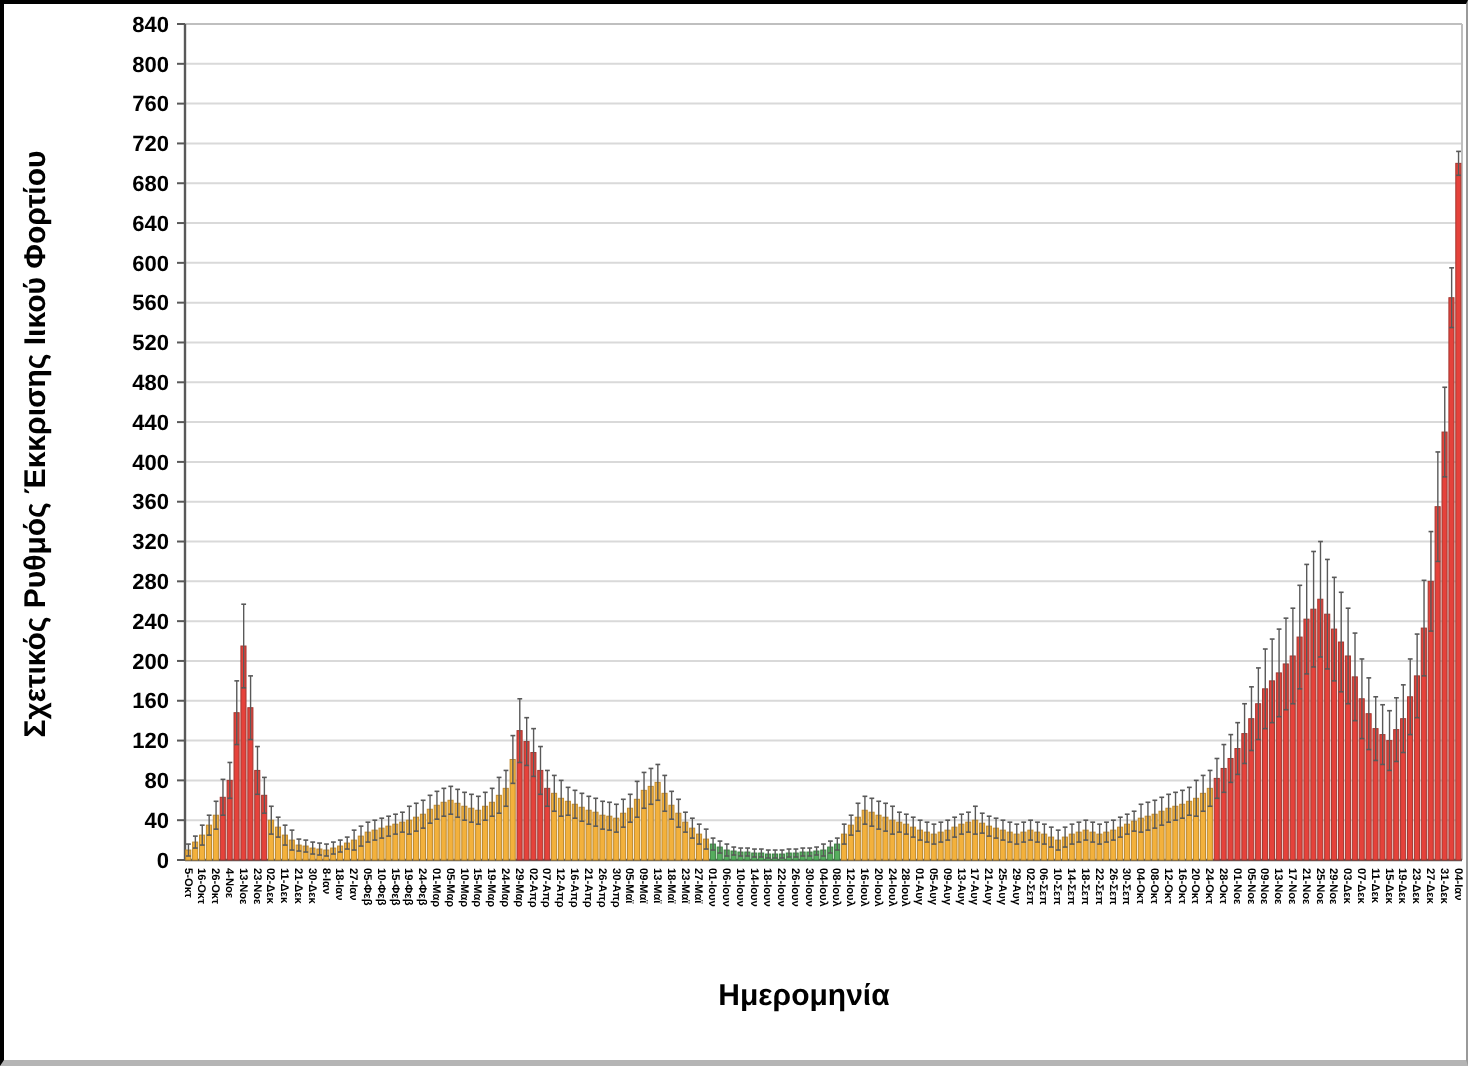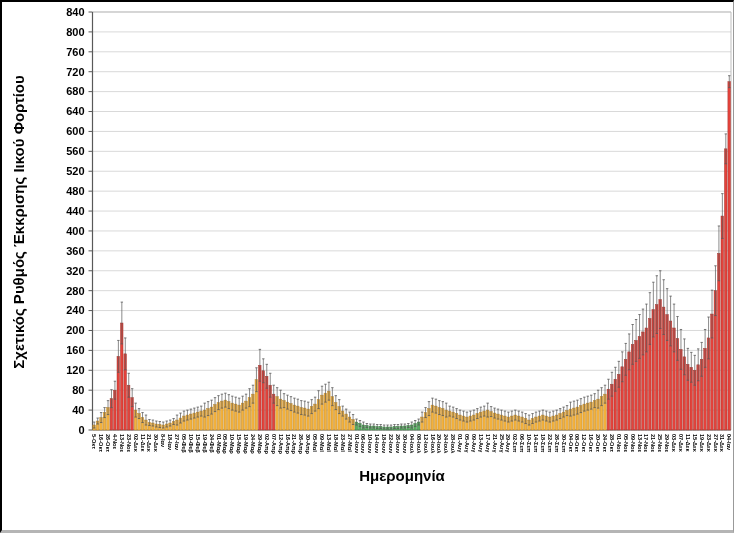--- a/index.html
+++ b/index.html
@@ -21,21 +21,21 @@
     font-weight:bold;
     font-size:15px;
     color:#000;
     white-space:nowrap;
   }
   #y-title{
     left:16px;top:220px;
     transform:translate(-50%,-50%) rotate(-90deg);
   }
   #x-title{
-    left:400px;top:473px;
+    left:400px;top:496px;
     transform:translate(-50%,-50%);
   }
 </style>
 </head>
 <body>
 
 <div id="figure">
   <svg id="chart" width="734" height="533" viewBox="0 0 734 533">
       <g>
         <line x1="90.5" y1="408.0952380952381" x2="729" y2="408.0952380952381" stroke="#D9D9D9" stroke-width="1"></line>

